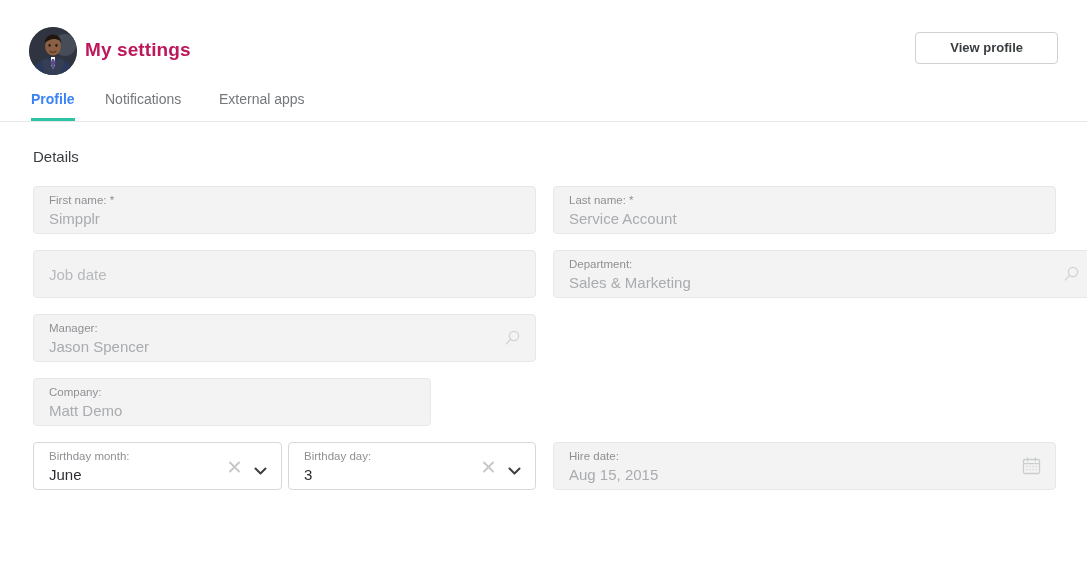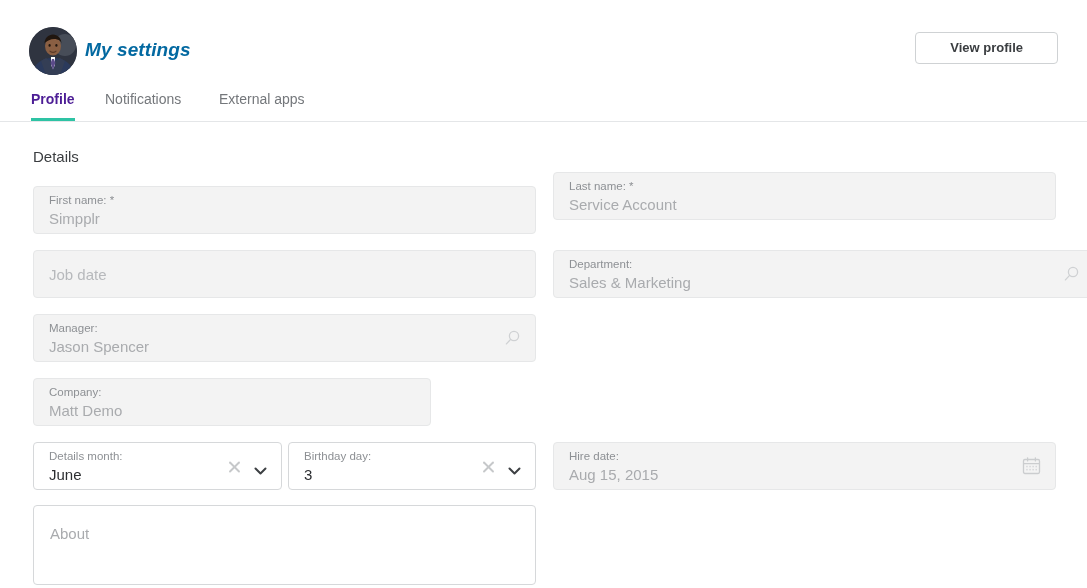--- a/index.html
+++ b/index.html
@@ -15,44 +15,43 @@
   
   .header { position:absolute; left:0; top:0; width:1087px; height:84px; }
   .avatar {
     position:absolute; left:29px; top:27px;
     width:48px; height:48px; border-radius:50%;
     overflow:hidden; background:#3a3f4a;
   }
   .avatar svg { display:block; width:48px; height:48px; }
   .page-title {
     position:absolute; left:85px; top:39px;
-    font-size:19px; font-weight:bold; color:#0369a1;
+    font-size:19px; font-weight:bold; color:#be185d;
     letter-spacing:0.1px;
-    font-style:italic;
   }
   .view-profile-btn {
     position:absolute; right:29px; top:32px;
     height:32px; padding:0 34px;
     background:#ffffff; border:1px solid #cfd2d4; border-radius:4px;
     font-family:"Liberation Sans", sans-serif;
     font-size:13px; font-weight:bold; color:#3a3d40;
     line-height:30px; cursor:pointer;
   }
 
   
   .tabs {
     position:absolute; left:0; top:84px; width:1087px; height:38px;
     border-bottom:1px solid #e4e6e8;
   }
   .tab {
     position:absolute; top:0; height:37px;
     font-size:14px; color:#74777b; line-height:31px;
     cursor:pointer; white-space:nowrap;
   }
-  .tab.active { color:#4c1d95; font-weight:bold; }
+  .tab.active { color:#3b82f6; font-weight:bold; }
   .tab.active::after {
     content:""; position:absolute; left:0; right:0; bottom:0;
     height:3px; background:#2ec3a4;
   }
   #tab-0 { left:31px; }
   #tab-1 { left:105px; }
   #tab-2 { left:219px; }
 
   
   .section-title {
@@ -146,21 +145,21 @@
     <div class="tab" id="tab-2">External apps</div>
   </div>
 
   <div class="section-title">Details</div>
 
   <div class="field" style="left:33px; top:186px; width:503px; height:48px;">
     <span class="f-label">First name: *</span>
     <span class="f-value">Simpplr</span>
   </div>
 
-  <div class="field" style="left:553px; top:172px; width:503px; height:48px;">
+  <div class="field" style="left:553px; top:186px; width:503px; height:48px;">
     <span class="f-label">Last name: *</span>
     <span class="f-value">Service Account</span>
   </div>
 
   <div class="field" style="left:33px; top:250px; width:503px; height:48px;">
     <span class="f-placeholder">Job date</span>
   </div>
 
   <div class="field" style="left:553px; top:250px; width:542px; height:48px;text-align:right;">
     <span class="f-label">Department:</span>
@@ -185,21 +184,21 @@
   </div>
 
 
   <div class="field" style="left:33px; top:378px; width:398px; height:48px;">
     <span class="f-label">Company:</span>
     <span class="f-value">Matt Demo</span>
   </div>
 
 
   <div class="field white" style="left:33px; top:442px; width:249px; height:48px;">
-    <span class="f-label">Details month:</span>
+    <span class="f-label">Birthday month:</span>
     <span class="f-value dark">June</span>
     <span class="icn clear" style="right:40px;">
       <svg viewBox="0 0 13 13">
           <line x1="2" y1="2" x2="11" y2="11" stroke="#c6c8ca" stroke-width="1.9" stroke-linecap="round"></line>
           <line x1="11" y1="2" x2="2" y2="11" stroke="#c6c8ca" stroke-width="1.9" stroke-linecap="round"></line>
         </svg>
     </span>
     <span class="icn chev" style="right:14px;">
       <svg viewBox="0 0 13 9">
           <polyline points="1.5,2 6.5,7 11.5,2" fill="none" stroke="#3d4043" stroke-width="2" stroke-linecap="round" stroke-linejoin="round"></polyline>
@@ -239,17 +238,14 @@
             <rect x="13.5" y="9.3" width="1.5" height="1.5"></rect>
           <rect x="4.2" y="12.4" width="1.5" height="1.5"></rect>
             <rect x="7.3" y="12.4" width="1.5" height="1.5"></rect>
           <rect x="10.4" y="12.4" width="1.5" height="1.5"></rect>
             <rect x="13.5" y="12.4" width="1.5" height="1.5"></rect>
         </g>
       </svg>
     </span>
   </div>
 
-  <div class="about-box">
-    <span class="about-ph">About</span>
-  </div>
 
 </div>
 
 </body></html>

